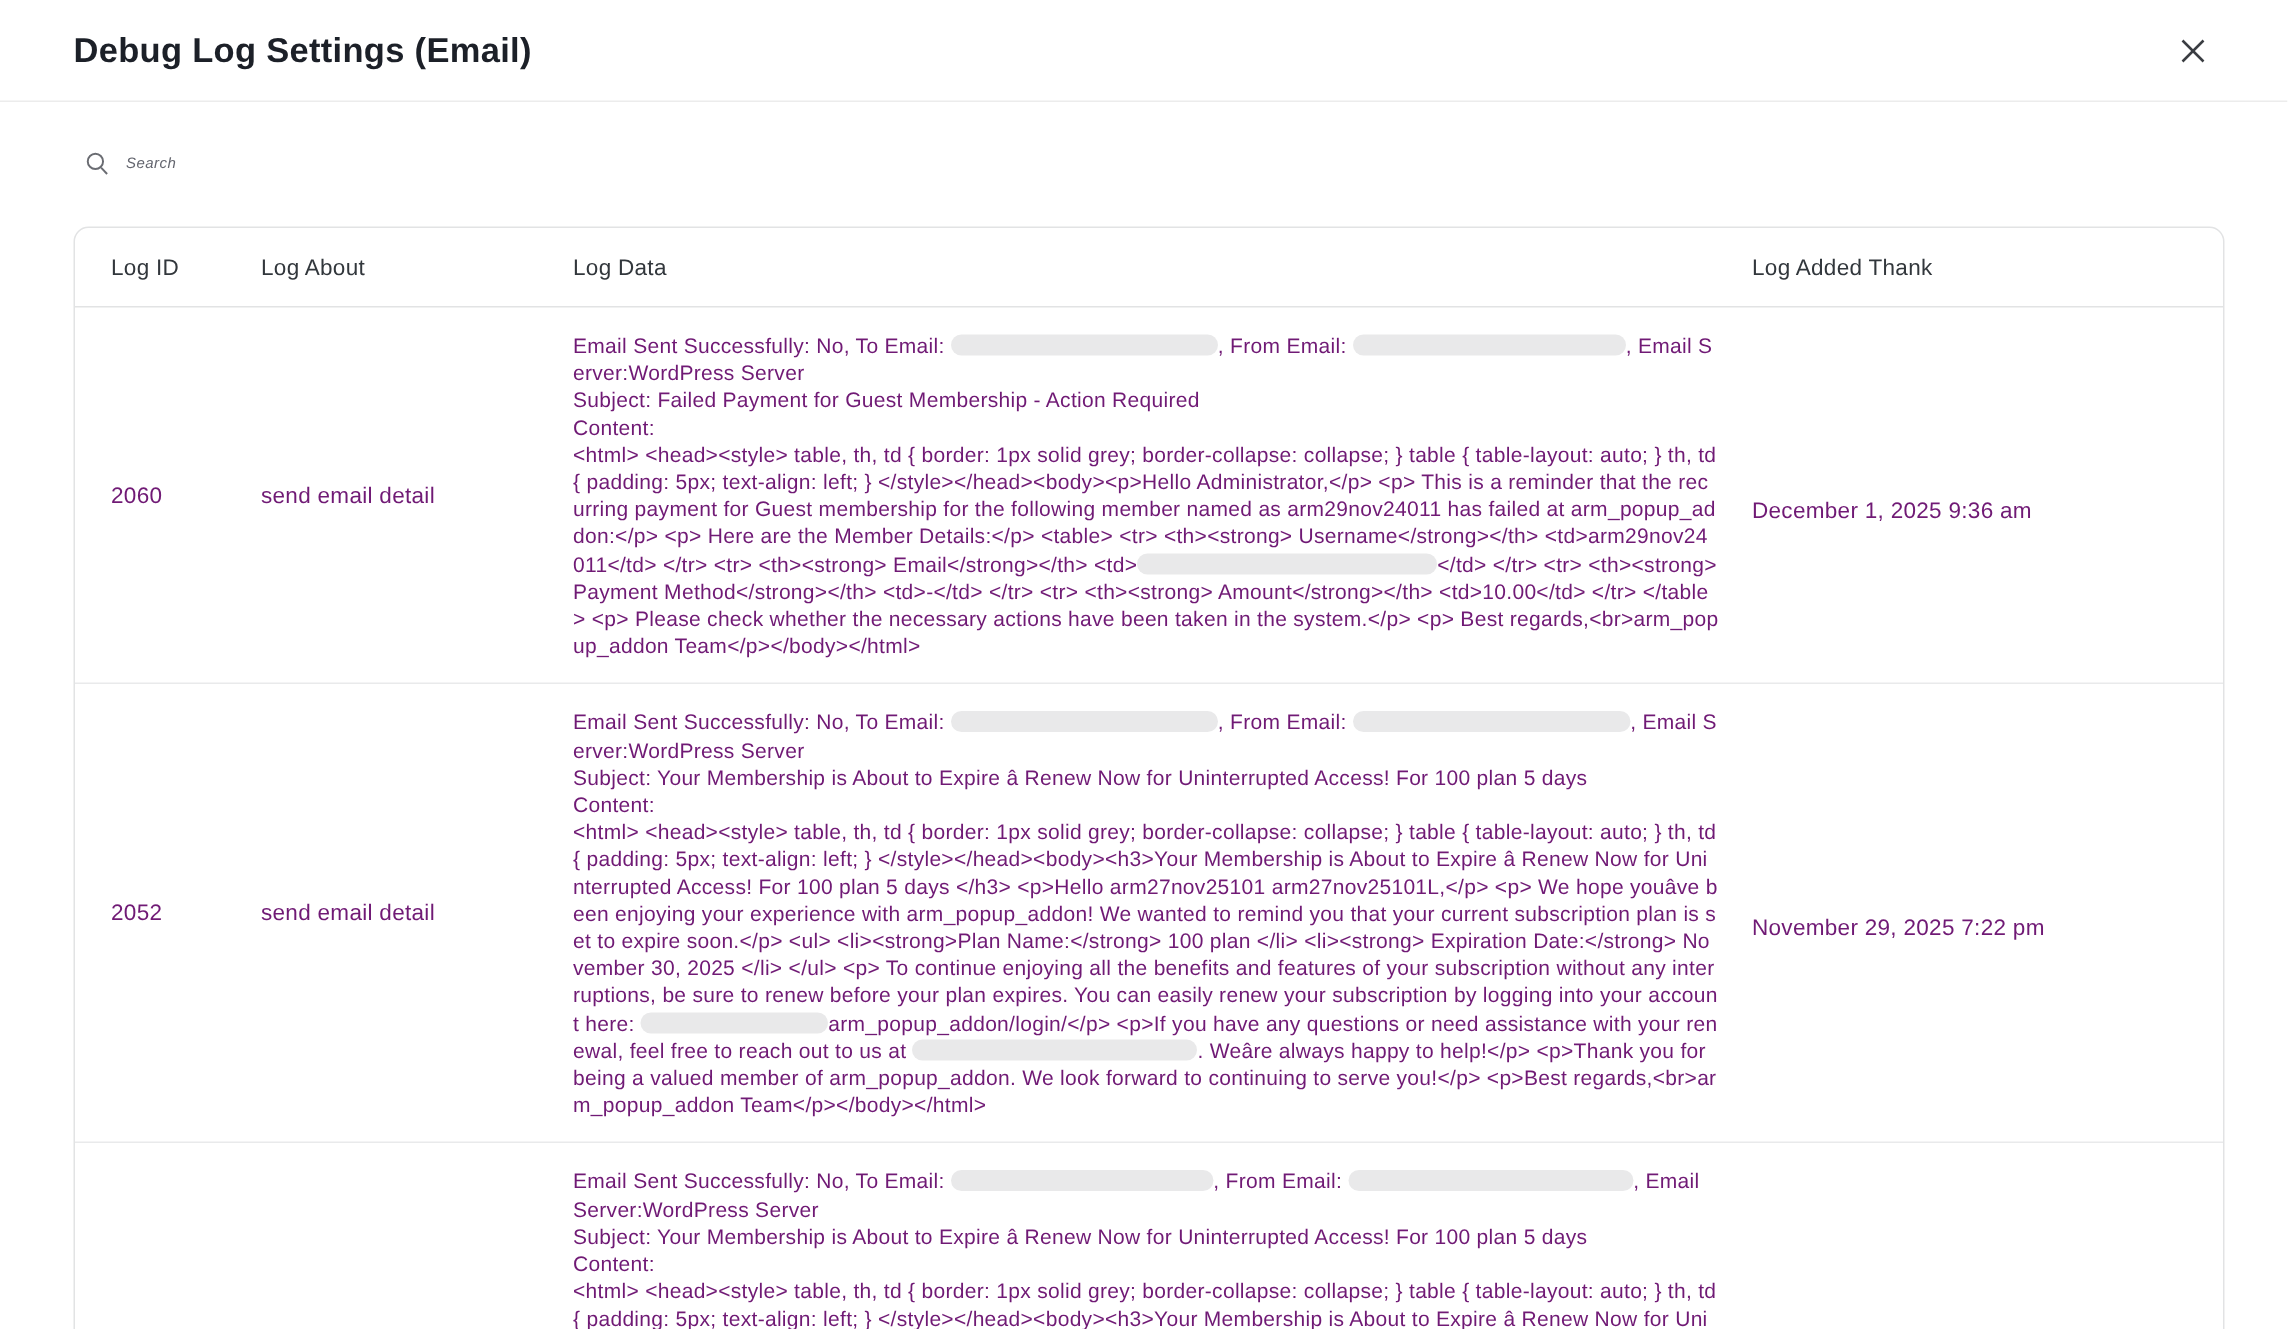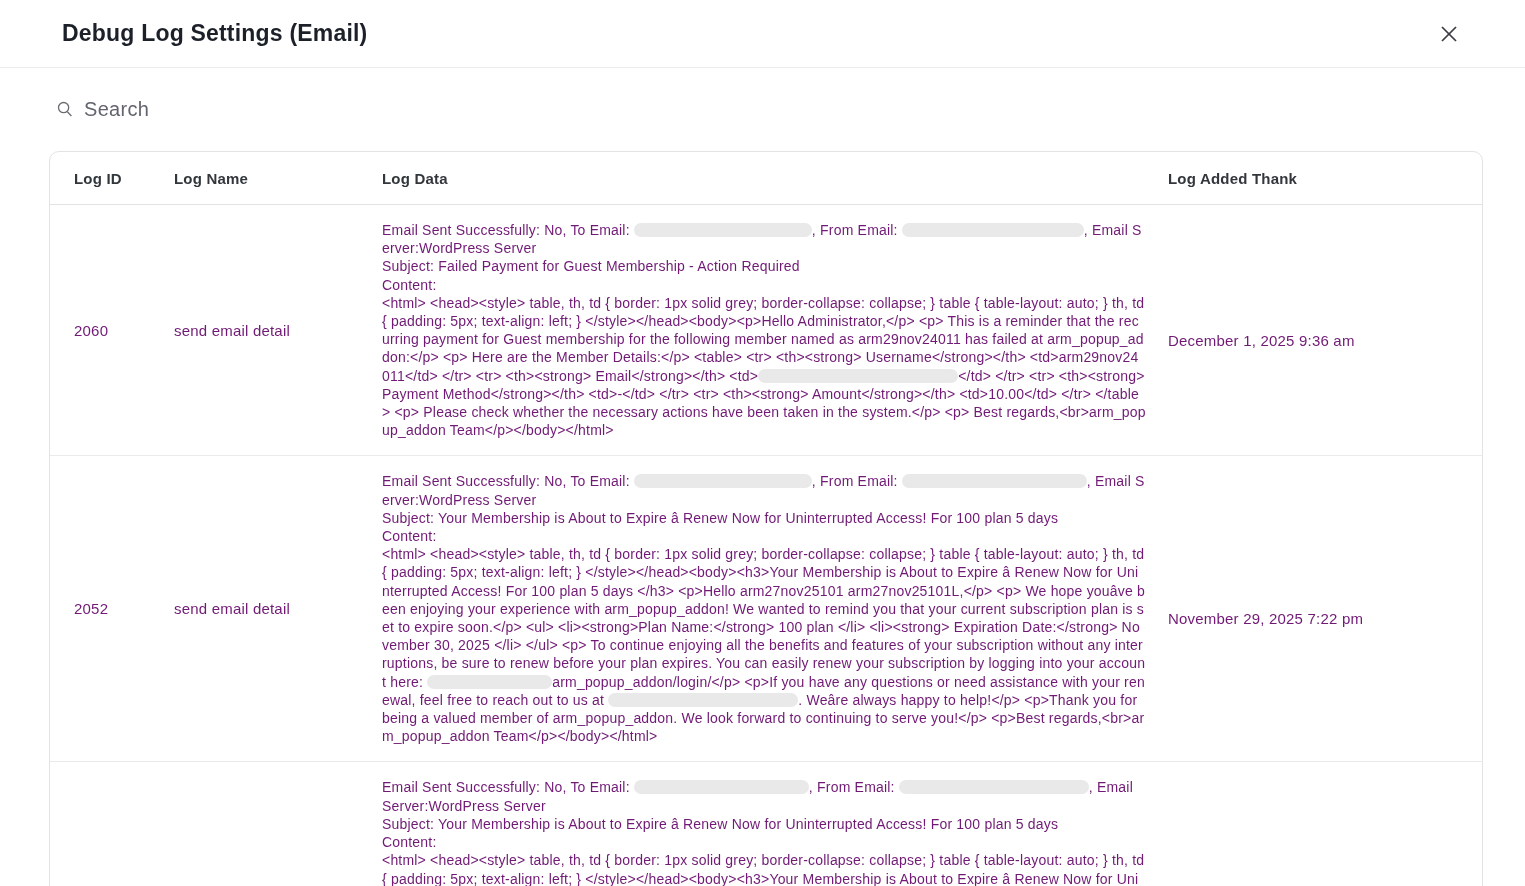--- a/index.html
+++ b/index.html
@@ -1,43 +1,44 @@
 <!DOCTYPE html>
 <html><head>
 <meta charset="utf-8">
 <style>
   * { margin:0; padding:0; box-sizing:border-box; }
   html,body { width:1525px; height:886px; overflow:hidden; background:#ffffff; }
   body { font-family:"Liberation Sans", sans-serif; color:#54565b; }
 
   .modal-header {
     display:flex; justify-content:space-between; align-items:center;
-    height:68px; padding:0 62px; border-bottom:1px solid #ececec;
+    height:68px; padding:0 49px; border-bottom:1px solid #ececec;
   }
   .page-title { font-size:23px; font-weight:700; color:#1c2028; letter-spacing:0.2px; }
   .close-btn { background:none; border:none; cursor:pointer; padding:4px; line-height:0; }
 
   .search-row { display:flex; align-items:center; margin:23px 48px 0 57px; height:36px; }
   .search-icon { flex:0 0 auto; margin-right:11px; }
   .search-input {
     border:none; outline:none; font-family:"Liberation Sans",sans-serif;
-    font-size:20px; color:#7f1d1d; width:420px; background:transparent;
+    font-size:10px; color:#7f1d1d; width:420px; background:transparent;
     letter-spacing:0.3px;
+    font-style:italic;
   }
   .search-input::placeholder { color:#63656e; opacity:1; }
 
   .log-table {
     margin:24px 42px 0 49px; width:1434px;
     border:1px solid #e2e3e4; border-radius:10px;
     background:#fff; overflow:hidden;
   }
   .tr { display:grid; grid-template-columns:112px 208px 1fr 326px; align-items:center; }
   .thead { height:53px; border-bottom:1px solid #e2e3e4; }
   .th {
-    font-size:15px; font-weight:700; color:#32373c; letter-spacing:0.2px;
+    font-size:15px; font-weight:400; color:#32373c; letter-spacing:0.2px;
     padding-left:12px; white-space:nowrap;
   }
   .th.first, .td.first { padding-left:24px; }
   .row { border-bottom:1px solid #e9eaeb; }
   .row:last-child { border-bottom:none; }
   .td { font-size:15px; color:#701a75; padding-left:12px; letter-spacing:0.2px; }
   .td.name { white-space:nowrap; }
   .td.date { white-space:nowrap;margin-top:20px; }
   .td.data {
     align-self:stretch;
@@ -70,21 +71,21 @@
       <circle cx="6.6" cy="6.6" r="5.1" stroke="#6a6c72" stroke-width="1.3"></circle>
       <line x1="10.4" y1="10.7" x2="14.4" y2="15" stroke="#6a6c72" stroke-width="1.3"></line>
     </svg>
     <input class="search-input" type="text" placeholder="Search" style="">
   </div>
 
   <div class="log-table">
 
     <div class="tr thead">
       <div class="th first">Log ID</div>
-      <div class="th">Log Name</div>
+      <div class="th">Log About</div>
       <div class="th">Log Data</div>
       <div class="th">Log Added Thank</div>
     </div>
 
     <div class="tr row">
       <div class="td first id">2060</div>
       <div class="td name">send email detail</div>
       <div class="td data">Email Sent Successfully: No, To Email: <span class="redacted" style="width: 178px;"></span>, From Email: <span class="redacted" style="width: 182px;"></span>, Email Server:WordPress Server
 Subject: Failed Payment for Guest Membership - Action Required
 Content:

